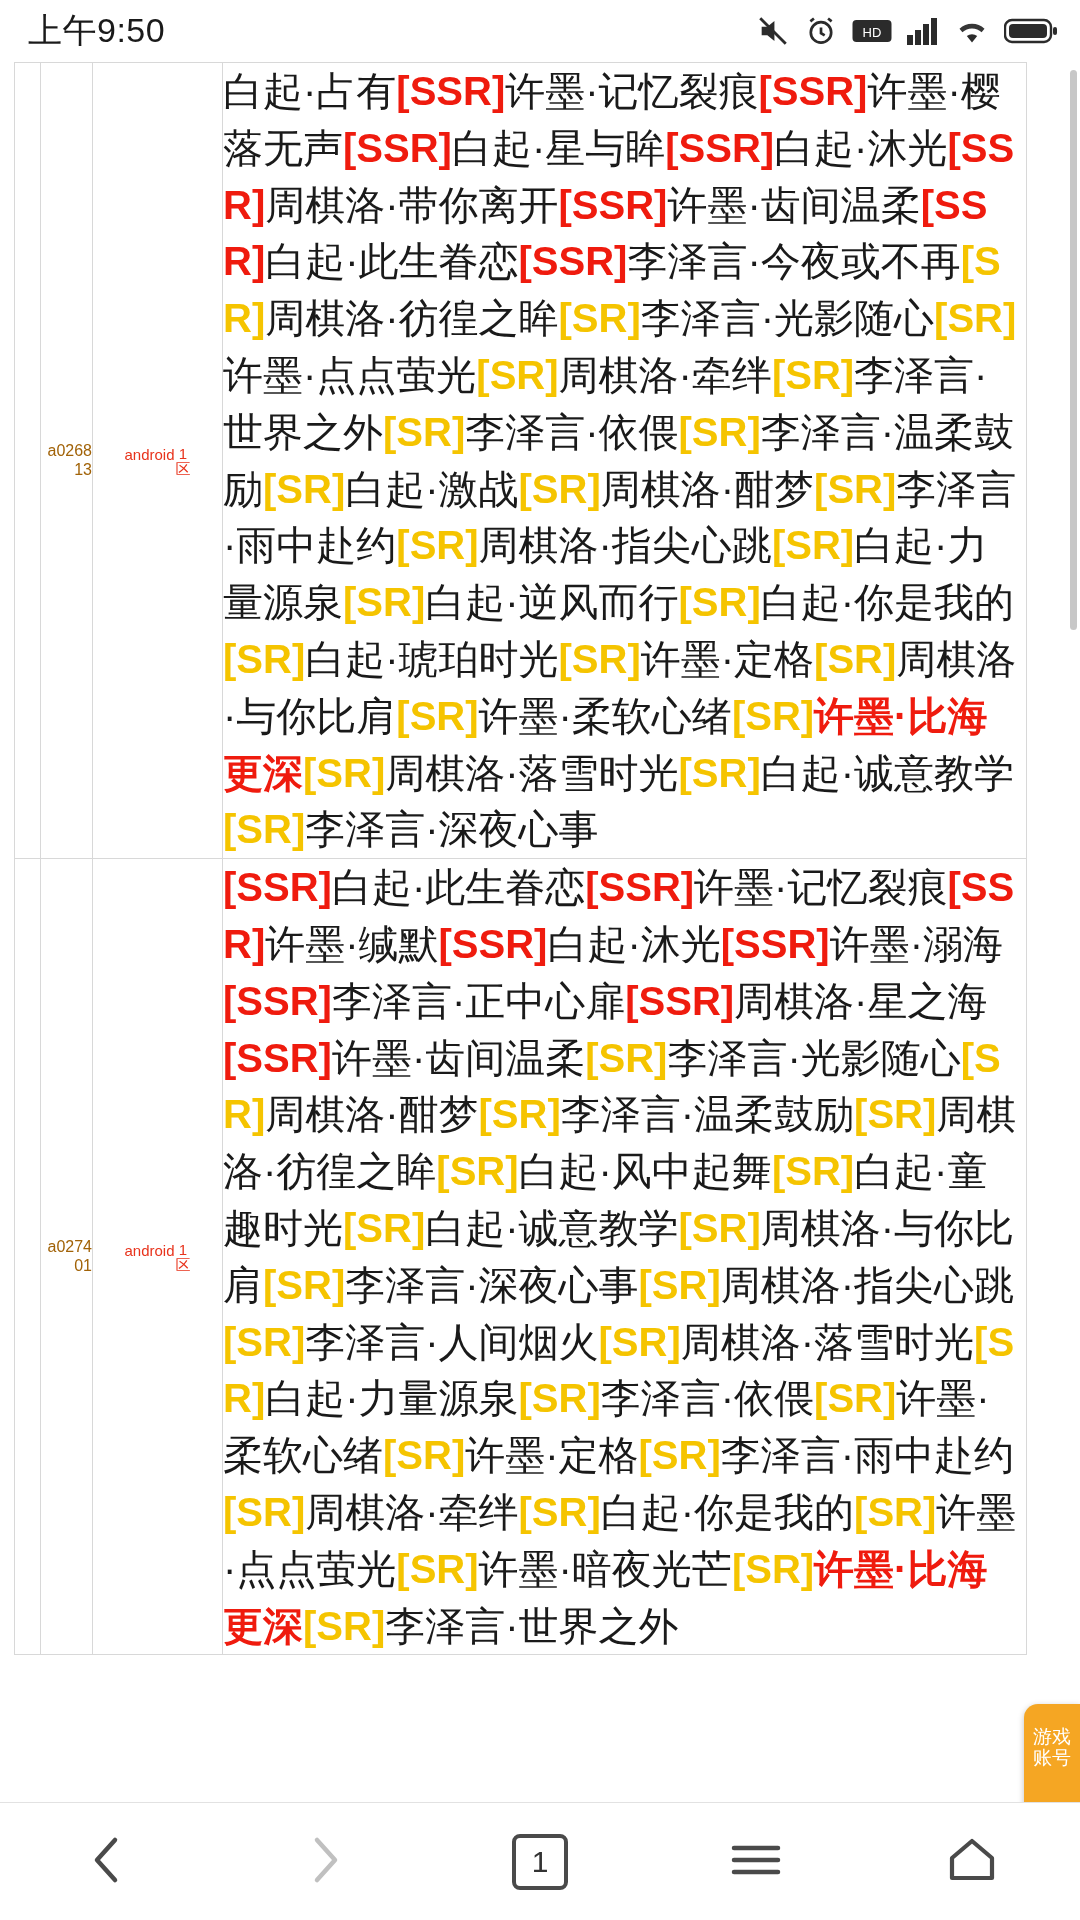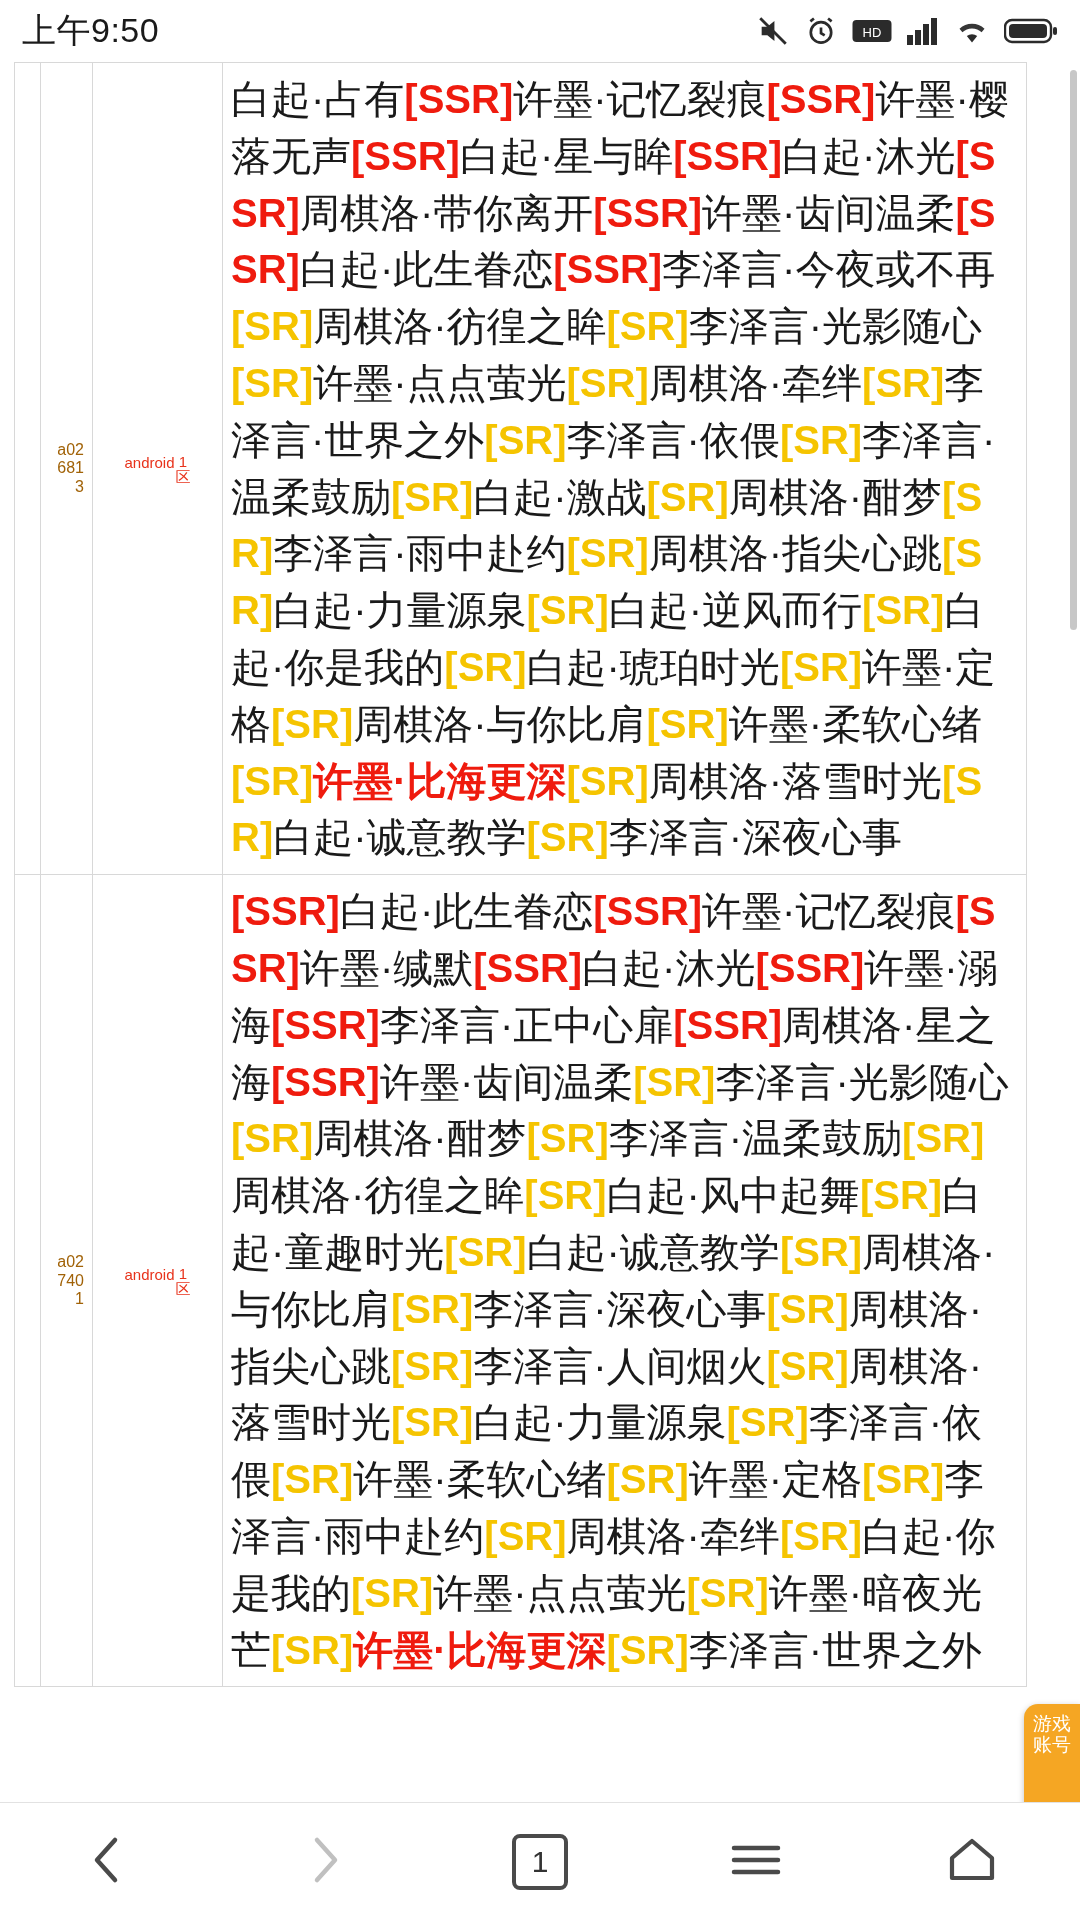--- a/index.html
+++ b/index.html
@@ -11,21 +11,21 @@
     overflow: hidden;
   }
 
   
   .statusbar {
     height: 62px;
     width: 100%;
     display: flex;
     align-items: center;
     justify-content: space-between;
-    padding: 0 22px 0 22px;
+    padding: 0 22px 0 28px;
     background: #ffffff;
   }
   .status-time {
     font-size: 34px;
     color: #1a1a1a;
     letter-spacing: 0.5px;
   }
   .status-icons {
     display: flex;
     align-items: center;
@@ -52,21 +52,21 @@
 
   .table {
     width: 1012px;
     margin: 0 0 0 14px;
     border-collapse: collapse;
     table-layout: fixed;
   }
   .table td {
     border: 1px solid #d8d8d8;
     vertical-align: middle;
-    padding: 8px;
+    padding: 0;
   }
   .col-a { width: 26px; }
   .col-b { width: 52px; }
   .col-c { width: 130px; }
   .col-d { width: 804px; }
 
   .cell-id {
     text-align: right;
     font-size: 16px;
     color: #a16207;
@@ -128,21 +128,21 @@
     right: 0;
     bottom: 96px;
     width: 56px;
     height: 120px;
     background: #f5a623;
     border-radius: 14px 0 0 14px;
     color: #ffffff;
     font-size: 19px;
     line-height: 1.08;
     text-align: center;
-    padding: 10px 4px;
+    padding: 23px 4px;
     letter-spacing: 0px;
     box-shadow: 0 2px 6px rgba(0,0,0,0.25);
   }
   .side-tab span { display: block; }
 
   
   .navbar {
     position: absolute;
     left: 0;
     bottom: 0;

